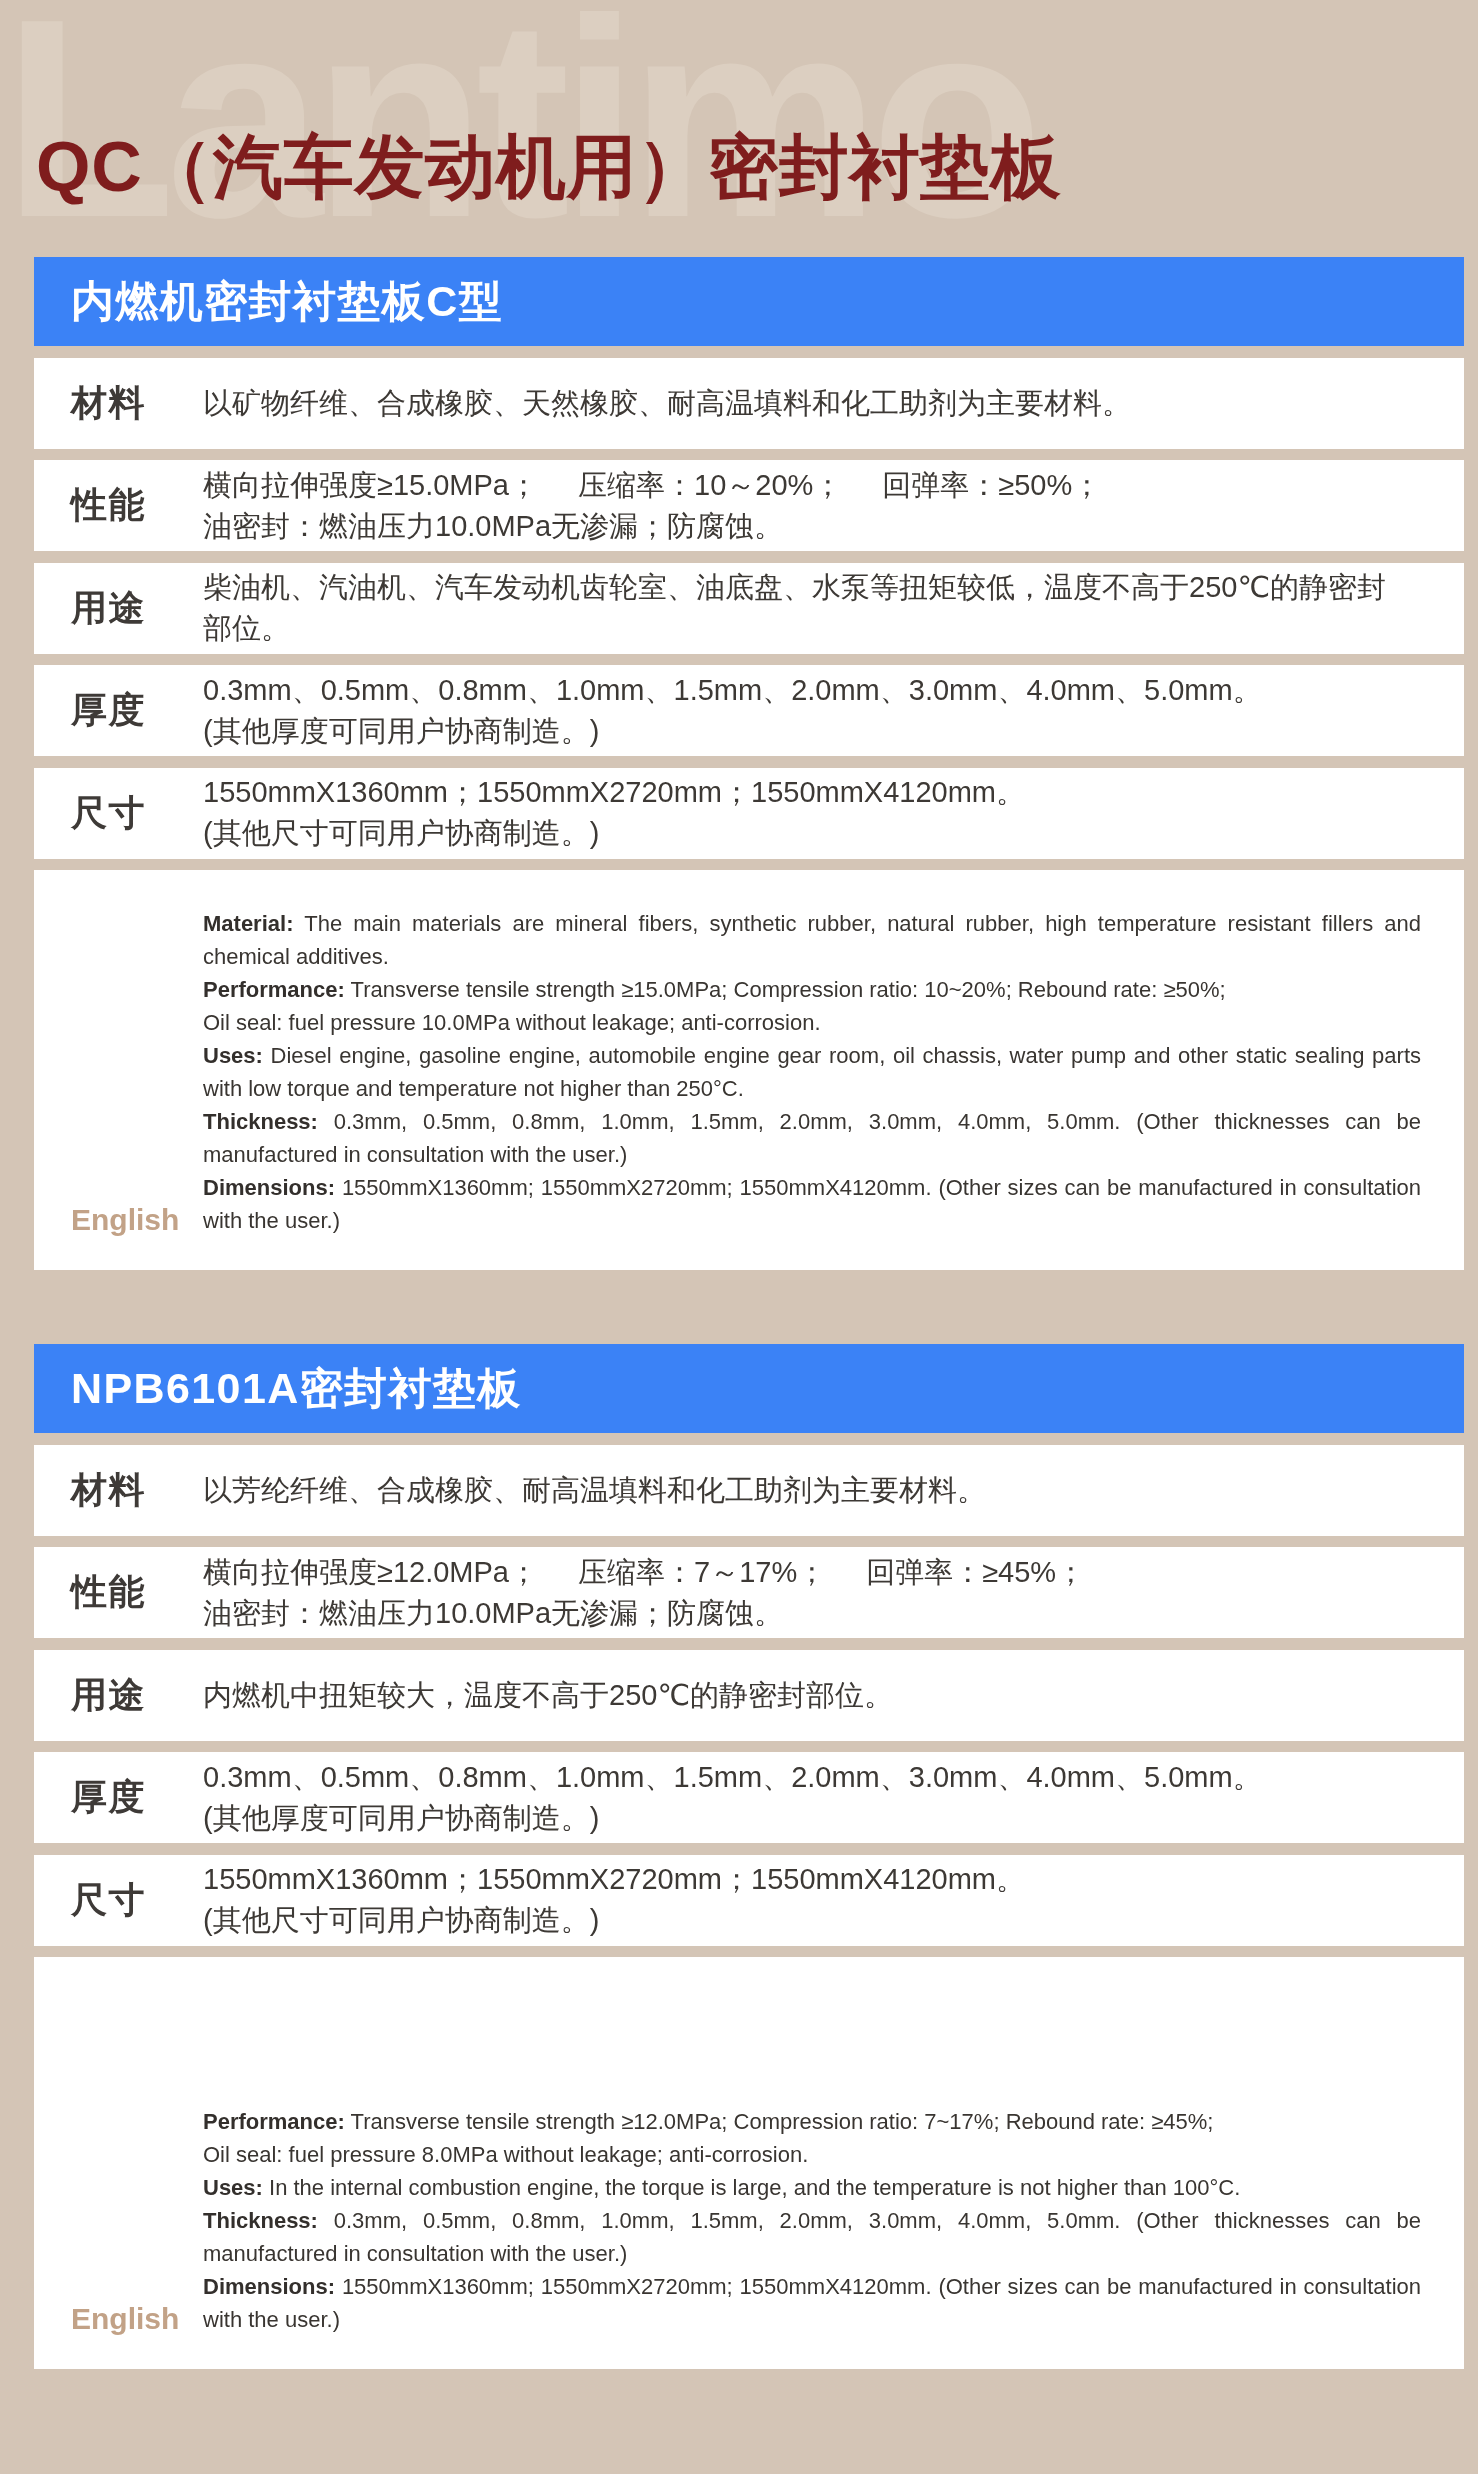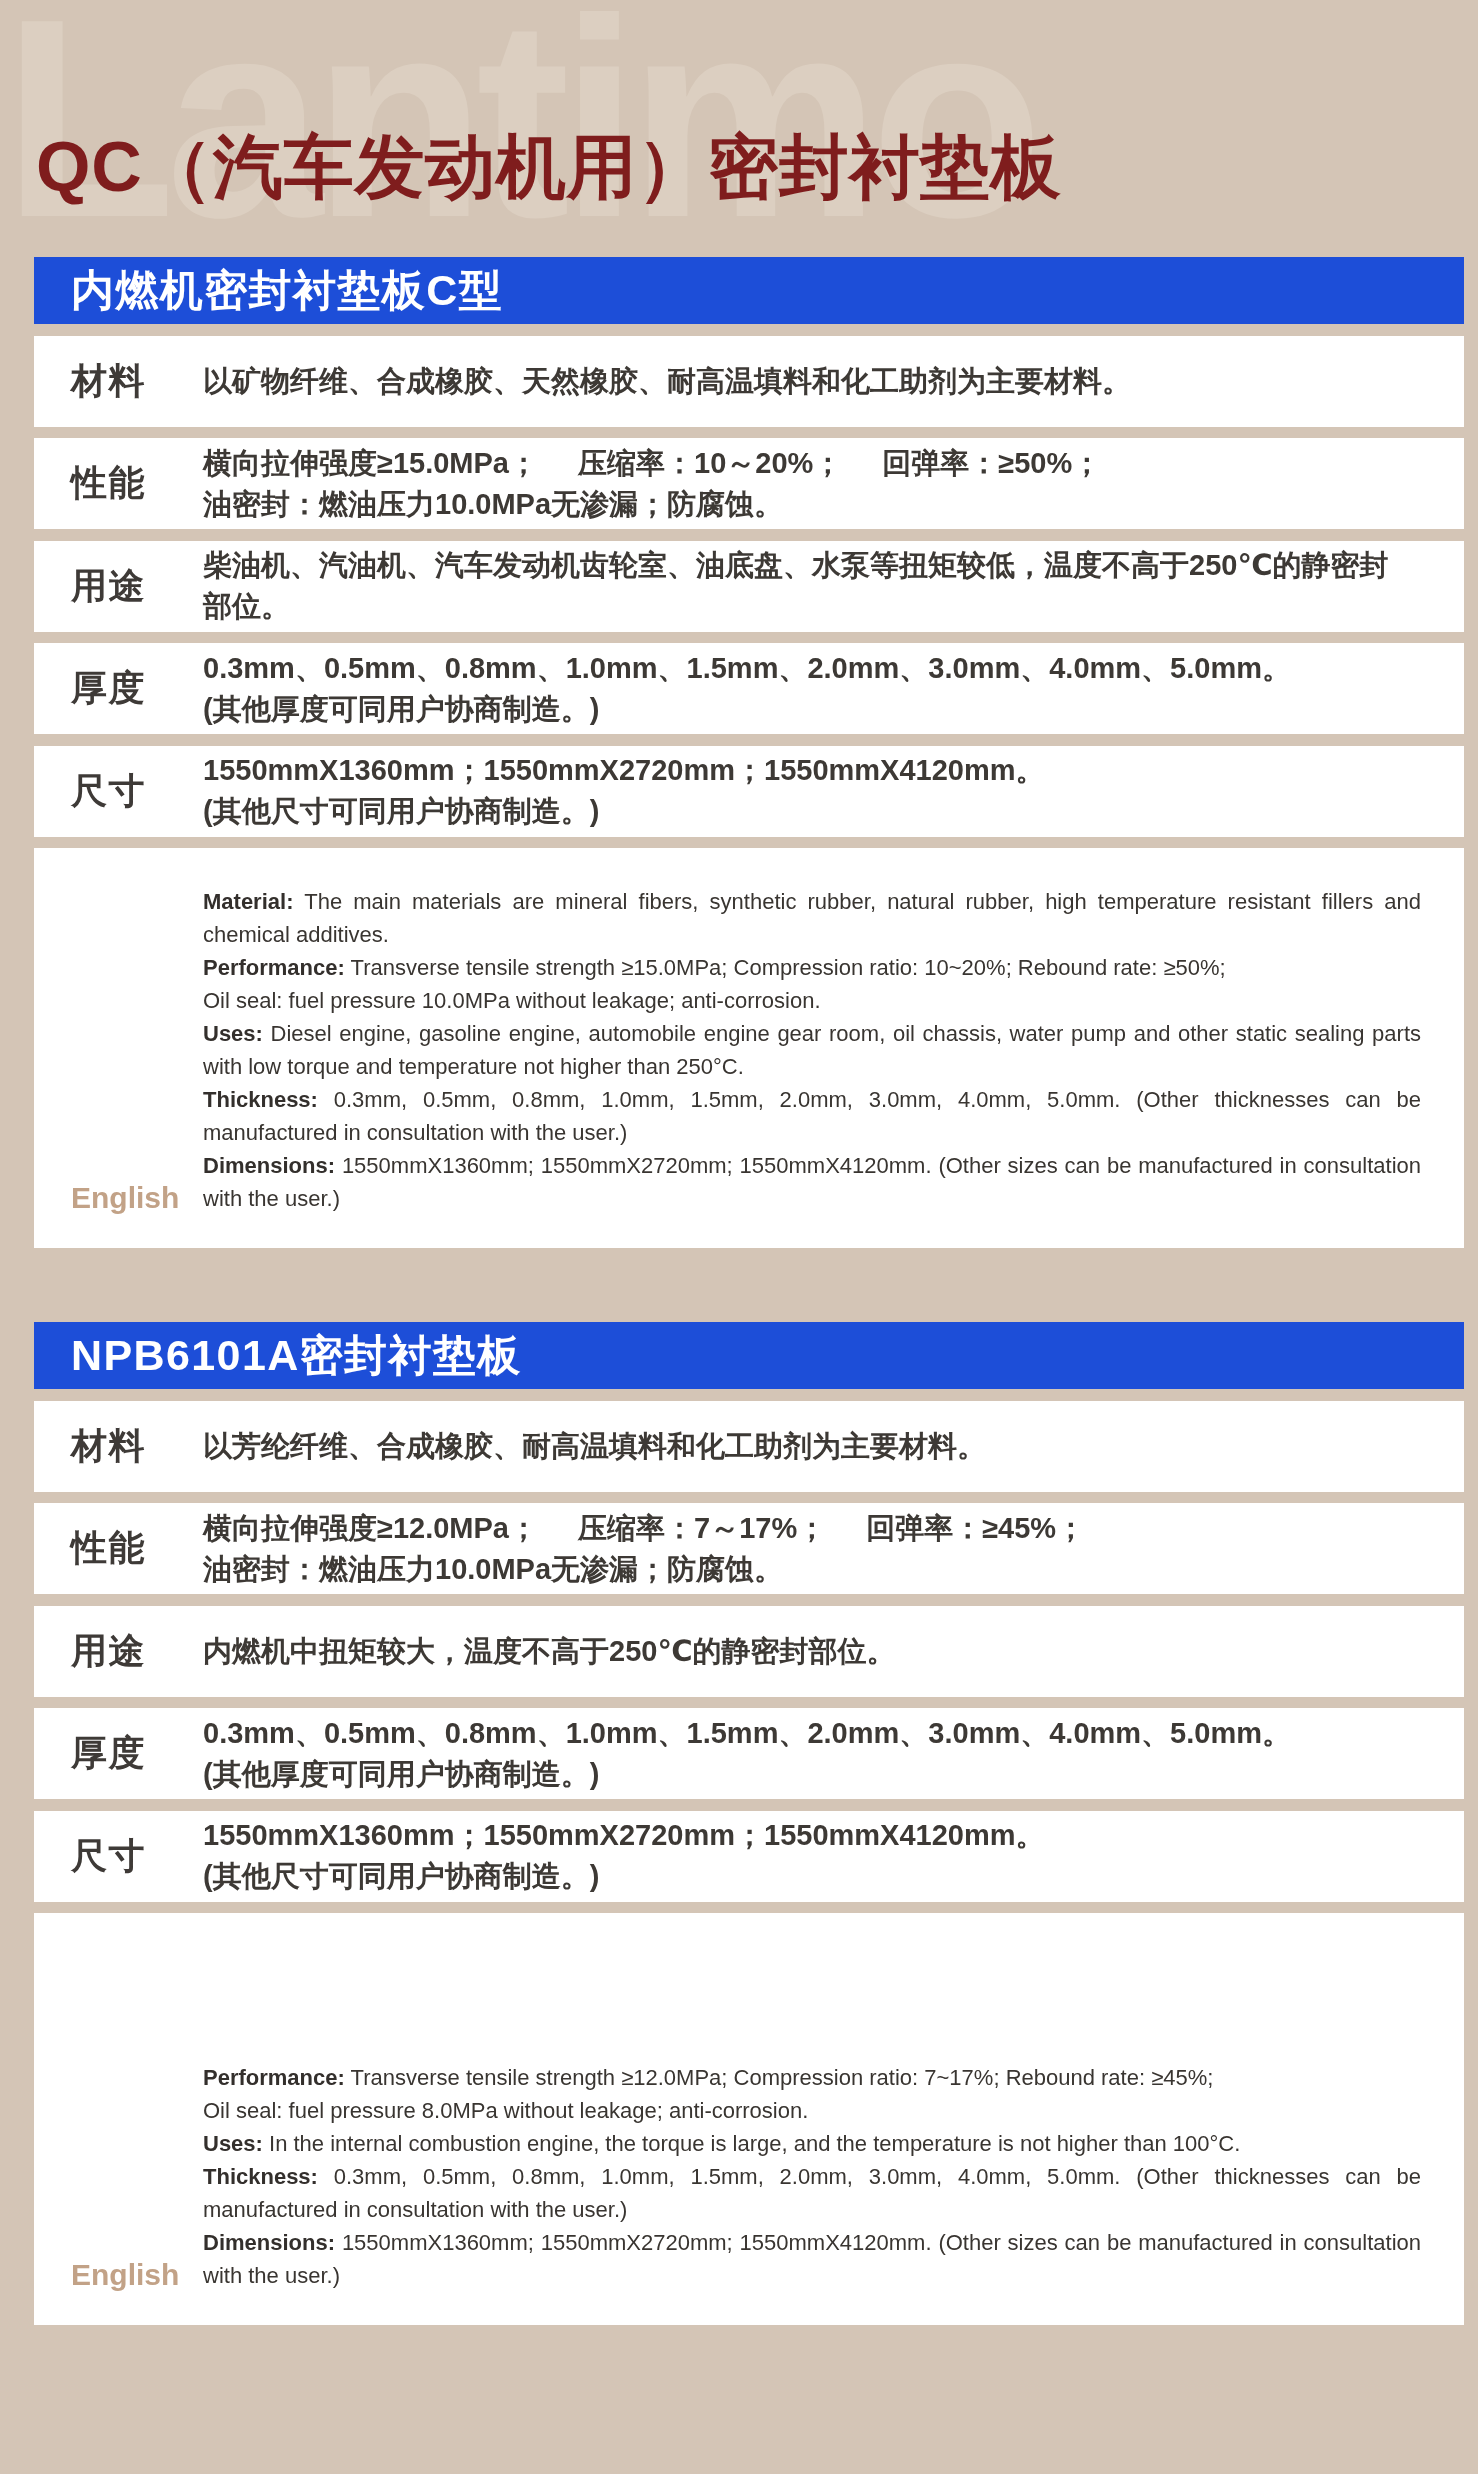--- a/index.html
+++ b/index.html
@@ -20,42 +20,42 @@
     position:absolute; top:121px; left:36px; margin:0;
     font-size:70px; font-weight:800; letter-spacing:0.7px;
     color:#7f1d1d;
   }
   .content {
     position:absolute; top:257px; left:34px; width:1430px;
   }
   .product-section { display:block; }
   .section-npb { margin-top:74px; }
   .section-header {
-    height:67px; background:#1d4ed8; color:#ffffff;
+    height:89px; background:#3b82f6; color:#ffffff;
     display:flex; align-items:center;
     padding-left:37px; box-sizing:border-box;
     font-size:43px; font-weight:700; letter-spacing:1.4px;
   }
   .row {
     background:#ffffff;
     min-height:91px;
     margin-top:11.5px;
     display:flex; align-items:center;
     box-sizing:border-box;
     padding:4.3px 0;
   }
   .row-label {
     flex:0 0 169px; width:169px; box-sizing:border-box;
     padding-left:37px;
     font-size:36px; font-weight:700; color:#3e3a37;
     letter-spacing:1.4px;
   }
   .row-content {
     flex:1;
-    font-size:29px; line-height:41px; font-weight:700;
+    font-size:29px; line-height:41px; font-weight:400;
     color:#3d3935;
     padding-right:60px;
   }
   .row-content p { margin:0; }
   .segline span + span { margin-left:40px; }
   .english-row {
     align-items:flex-end;
     padding:37px 0 33px;
   }
   .english-min1 { min-height:398px; }

